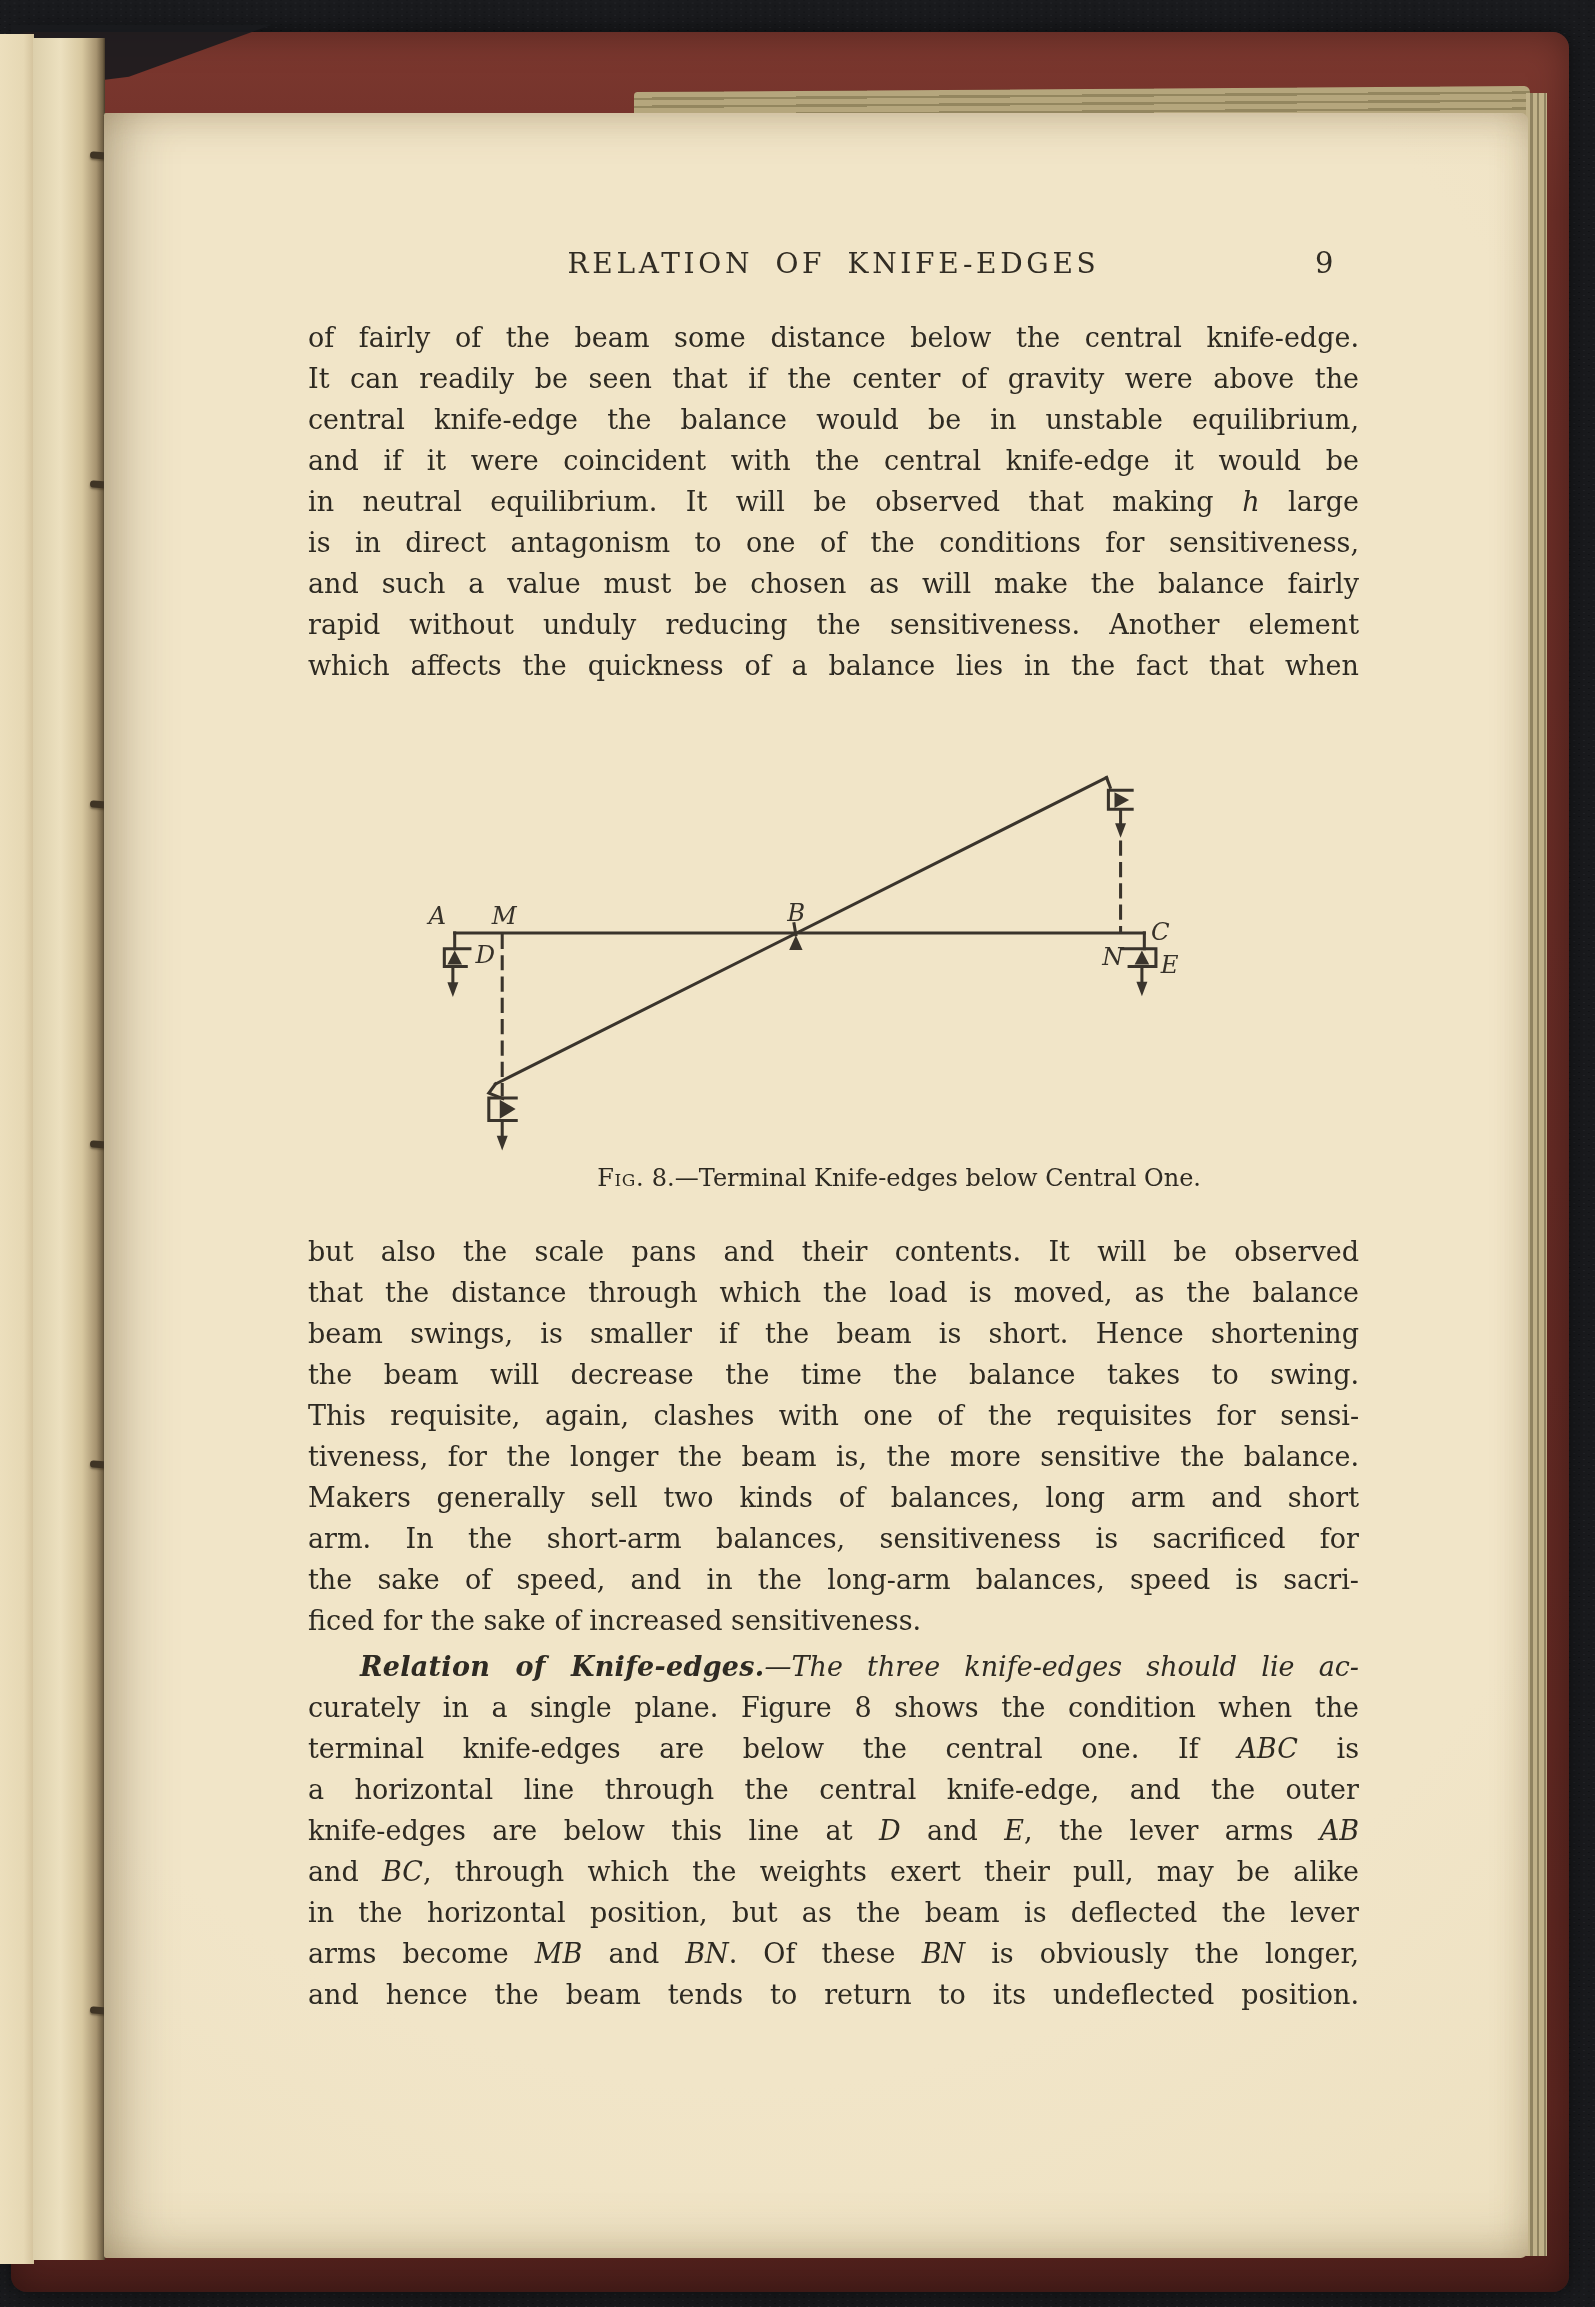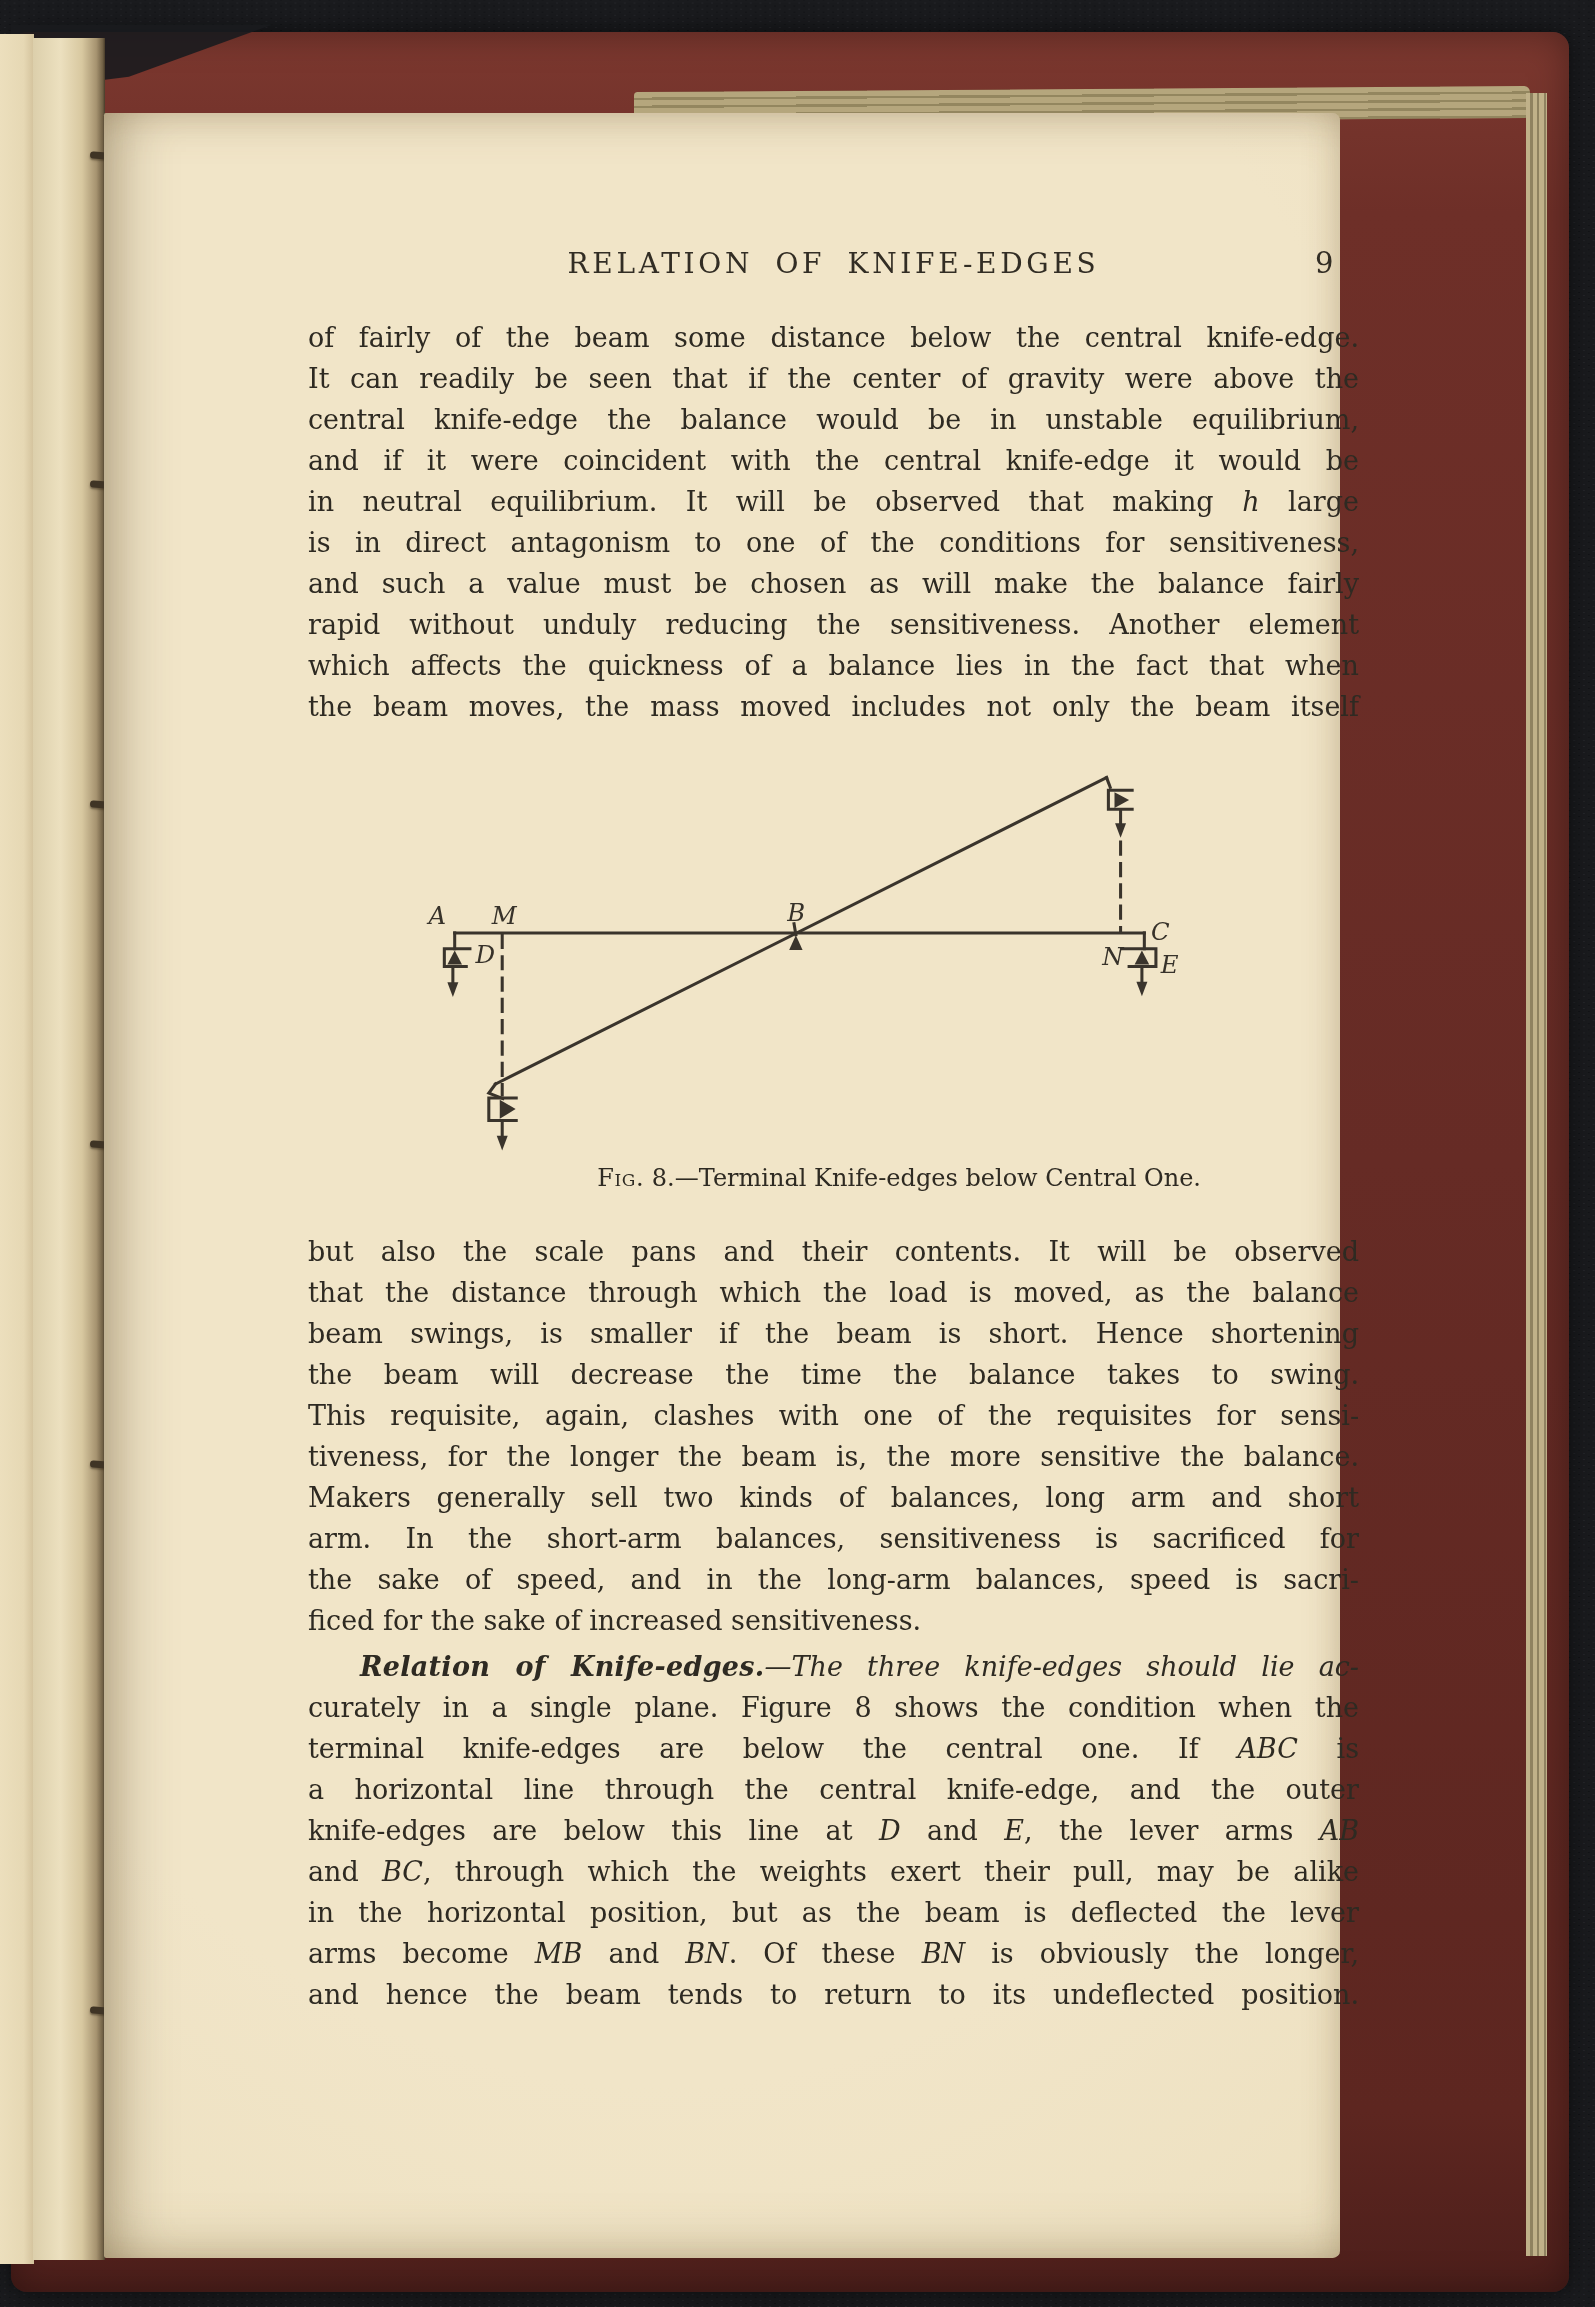--- a/index.html
+++ b/index.html
@@ -43,21 +43,21 @@
   .gutter-band{
     position:absolute;left:33px;top:38px;width:72px;height:2222px;
     background:linear-gradient(90deg,#dccfab 0%,#ece0bf 38%,#d8c8a0 68%,#a69370 88%,#6f5f44 97%,#463a29 100%);
   }
   .stitch{
     position:absolute;left:90px;width:19.5px;height:7.3px;border-radius:3.7px;
     background:#3f3425;transform:rotate(5deg);
     box-shadow:0 1.8px 1.8px rgba(60,48,30,.5);
   }
   .page{
-    position:absolute;left:104px;top:113px;width:1236px;height:2145px;
+    position:absolute;left:104px;top:113px;width:1424px;height:2145px;
     border-radius:2.4px 7.3px 7.3px 2.4px;
     background:radial-gradient(130% 100% at 45% 40%, #f1e5c8 52%, #ecdfbe 78%, #e3d3ad 100%);
     box-shadow:
       inset 43px 0 55px -27.4px rgba(95,75,42,.38),
       inset -18.3px 0 37px -18.3px rgba(125,100,58,.25),
       inset 0 27.4px 49px -27.4px rgba(125,100,58,.30),
       inset 0 -34px 55px -27.4px rgba(115,92,52,.28);
     color:#2e2a22;
   }
   .header-row{
@@ -120,21 +120,20 @@
     <div class="para para1">
       <div class="tline">of fairly of the beam some distance below the central knife-edge.</div>
       <div class="tline">It can readily be seen that if the center of gravity were above the</div>
       <div class="tline">central knife-edge the balance would be in unstable equilibrium,</div>
       <div class="tline">and if it were coincident with the central knife-edge it would be</div>
       <div class="tline">in neutral equilibrium.  It will be observed that making <i>h</i> large</div>
       <div class="tline">is in direct antagonism to one of the conditions for sensitiveness,</div>
       <div class="tline">and such a value must be chosen as will make the balance fairly</div>
       <div class="tline">rapid without unduly reducing the sensitiveness.  Another element</div>
       <div class="tline">which affects the quickness of a balance lies in the fact that when</div>
-      <div class="tline">the beam moves, the mass moved includes not only the beam itself</div>
     </div>
 
     <div class="figure-wrap">
       <svg width="792" height="393" viewBox="670 1262 1300 645">
         <g stroke="#3a342c" stroke-width="5" fill="none" stroke-linecap="square">
           <line x1="745" y1="1531" x2="1877" y2="1531"></line>
           <line x1="745" y1="1531" x2="745" y2="1557"></line>
           <line x1="1877" y1="1531" x2="1877" y2="1557"></line>
           <line x1="812" y1="1779" x2="1815" y2="1276"></line>
           <polyline points="812,1779 801,1794 824,1803"></polyline>

